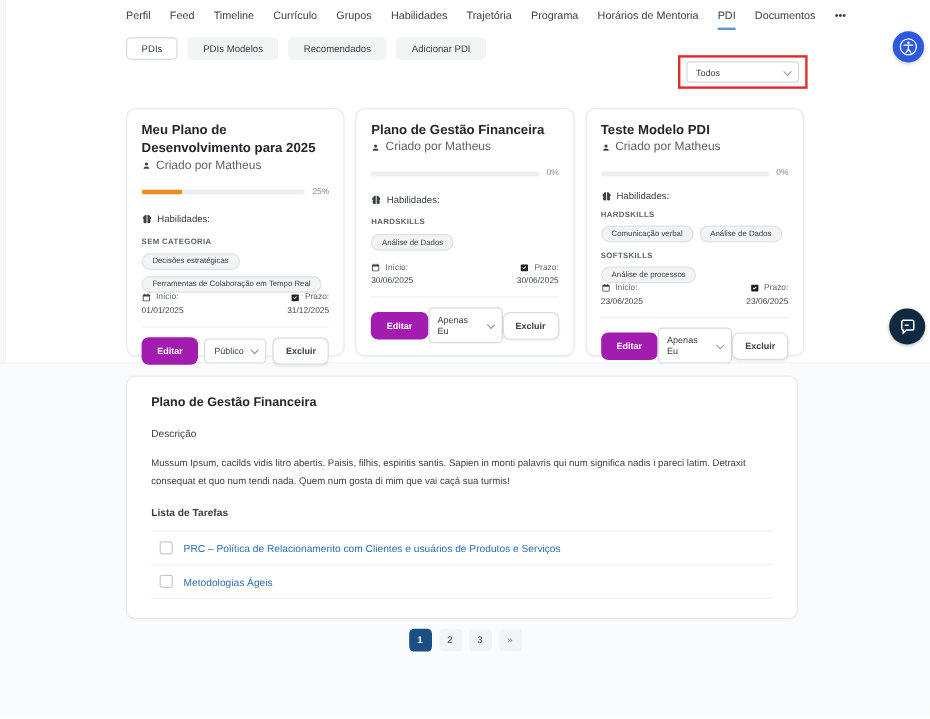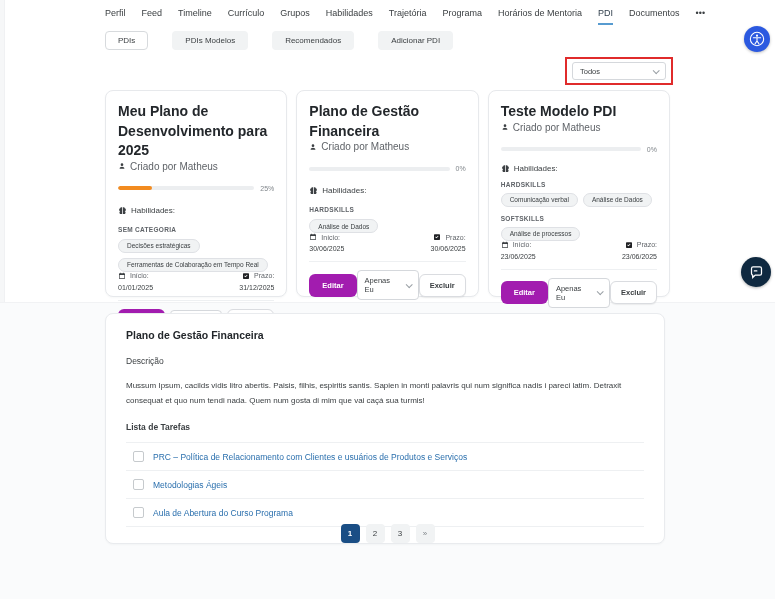--- a/index.html
+++ b/index.html
@@ -10,37 +10,37 @@
   }
   .gutter { position:absolute; left:0; top:0; width:5px; height:302px; background:#f6f7f8; border-right:1px solid #f0f1f3; }
   .lower-bg { position:absolute; top:302px; left:0; width:775px; height:297px; background:#fafbfc; border-top:1px solid #f1f2f4; }
 
   
   .topnav { position:absolute; left:105px; top:8px; display:flex; gap:16px; align-items:flex-start; }
   .nav-item { font-size:9px; color:#3c4043; cursor:pointer; white-space:nowrap; padding-bottom:5px; }
   .nav-item.active { color:#33414e; border-bottom:2px solid #579bd0; font-weight:400; }
 
   
-  .subtabs { position:absolute; left:105px; top:31px; display:flex; gap:24px; }
+  .subtabs { position:absolute; left:105px; top:31px; display:flex; gap:8px; }
   .subtab { font-size:8px; color:#3c4043; background:#f1f3f4; border:1px solid transparent; border-radius:4px; padding:4px 12px; cursor:pointer; white-space:nowrap; }
   .subtab.active { background:#ffffff; border-color:#d7dadd; }
 
   
-  .filter-hl { position:absolute; left:565px; top:57px; width:108px; height:28px; border:2px solid #e02b2b; background:#fff; display:flex; align-items:center; justify-content:center; }
+  .filter-hl { position:absolute; left:565px; top:46px; width:108px; height:28px; border:2px solid #e02b2b; background:#fff; display:flex; align-items:center; justify-content:center; }
   .filter-select { width:94px; height:18px; border:1px solid #d5d8dc; border-radius:3px; display:flex; align-items:center; justify-content:space-between; padding:0 7px; font-size:7.5px; color:#3c4043; background:#fff; cursor:pointer; }
   .chev { width:5px; height:5px; border-right:1px solid #9aa0a6; border-bottom:1px solid #9aa0a6; transform:rotate(45deg) translateY(-1px); }
 
   
   .a11y-fab { position:absolute; left:744px; top:26px; width:26px; height:26px; border-radius:50%; background:#2b59e0; display:flex; align-items:center; justify-content:center; cursor:pointer; box-shadow:0 1px 3px rgba(0,0,0,.25); }
   .chat-fab { position:absolute; left:741px; top:257px; width:30px; height:30px; border-radius:50%; background:#0f2940; display:flex; align-items:center; justify-content:center; cursor:pointer; box-shadow:0 1px 3px rgba(0,0,0,.3); }
 
   
   .cards { position:absolute; left:105px; top:90px; width:565px; display:flex; gap:9px; align-items:stretch; }
   .card { flex:1; height:207px; background:#fff; border:1px solid #e7e9ec; border-radius:8px; padding:11px 12px 10px; display:flex; flex-direction:column; box-shadow:0 1px 2px rgba(60,64,67,.04); }
-  .card-title { font-size:14px; font-weight:700; color:#23272b; line-height:1.4; }
+  .card-title { font-size:11px; font-weight:700; color:#23272b; line-height:1.4; }
   .meta-row { display:flex; align-items:center; gap:4px; margin-top:0; color:#5f6368; font-size:10px; }
   .progress-row { display:flex; align-items:center; gap:6px; margin-top:13px; }
   .progress-track { flex:1; height:4px; background:#eceef0; border-radius:3px; overflow:hidden; }
   .progress-fill { height:100%; background:#f28b1f; border-radius:3px; }
   .progress-label { font-size:7px; color:#80868b; }
   .skills-row { display:flex; align-items:center; gap:4px; margin-top:14px; font-size:8px; color:#3c4043;text-align:center; }
   .cat-label { margin-top:11px; font-size:6.5px; font-weight:700; letter-spacing:.3px; color:#5f6368; }
   .tags-col { display:flex; flex-direction:column; align-items:flex-start; gap:5px; margin-top:6px; }
   .tags-rowset { display:flex; gap:5px; margin-top:6px; flex-wrap:wrap; }
   .tag { display:inline-flex; background:#f1f3f4; border:1px solid #dfe1e5; border-radius:9px; padding:2.5px 8px; font-size:6.5px; color:#3c4043; white-space:nowrap; }
@@ -343,24 +343,20 @@
   <div class="tasks-label">Lista de Tarefas</div>
   <div class="task-list">
     <div class="task-row">
       <span class="checkbox"></span>
       <span class="task-link">PRC – Política de Relacionamento com Clientes e usuários de Produtos e Serviços</span>
     </div>
     <div class="task-row">
       <span class="checkbox"></span>
       <span class="task-link">Metodologias Ágeis</span>
     </div>
-    <div class="task-row">
-      <span class="checkbox"></span>
-      <span class="task-link">Aula de Abertura do Curso Programa</span>
-    </div>
   </div>
 </div>
 
 <div class="pagination">
   <div class="page-btn active">1</div>
   <div class="page-btn">2</div>
   <div class="page-btn">3</div>
   <div class="page-btn next">»</div>
 </div>
 

